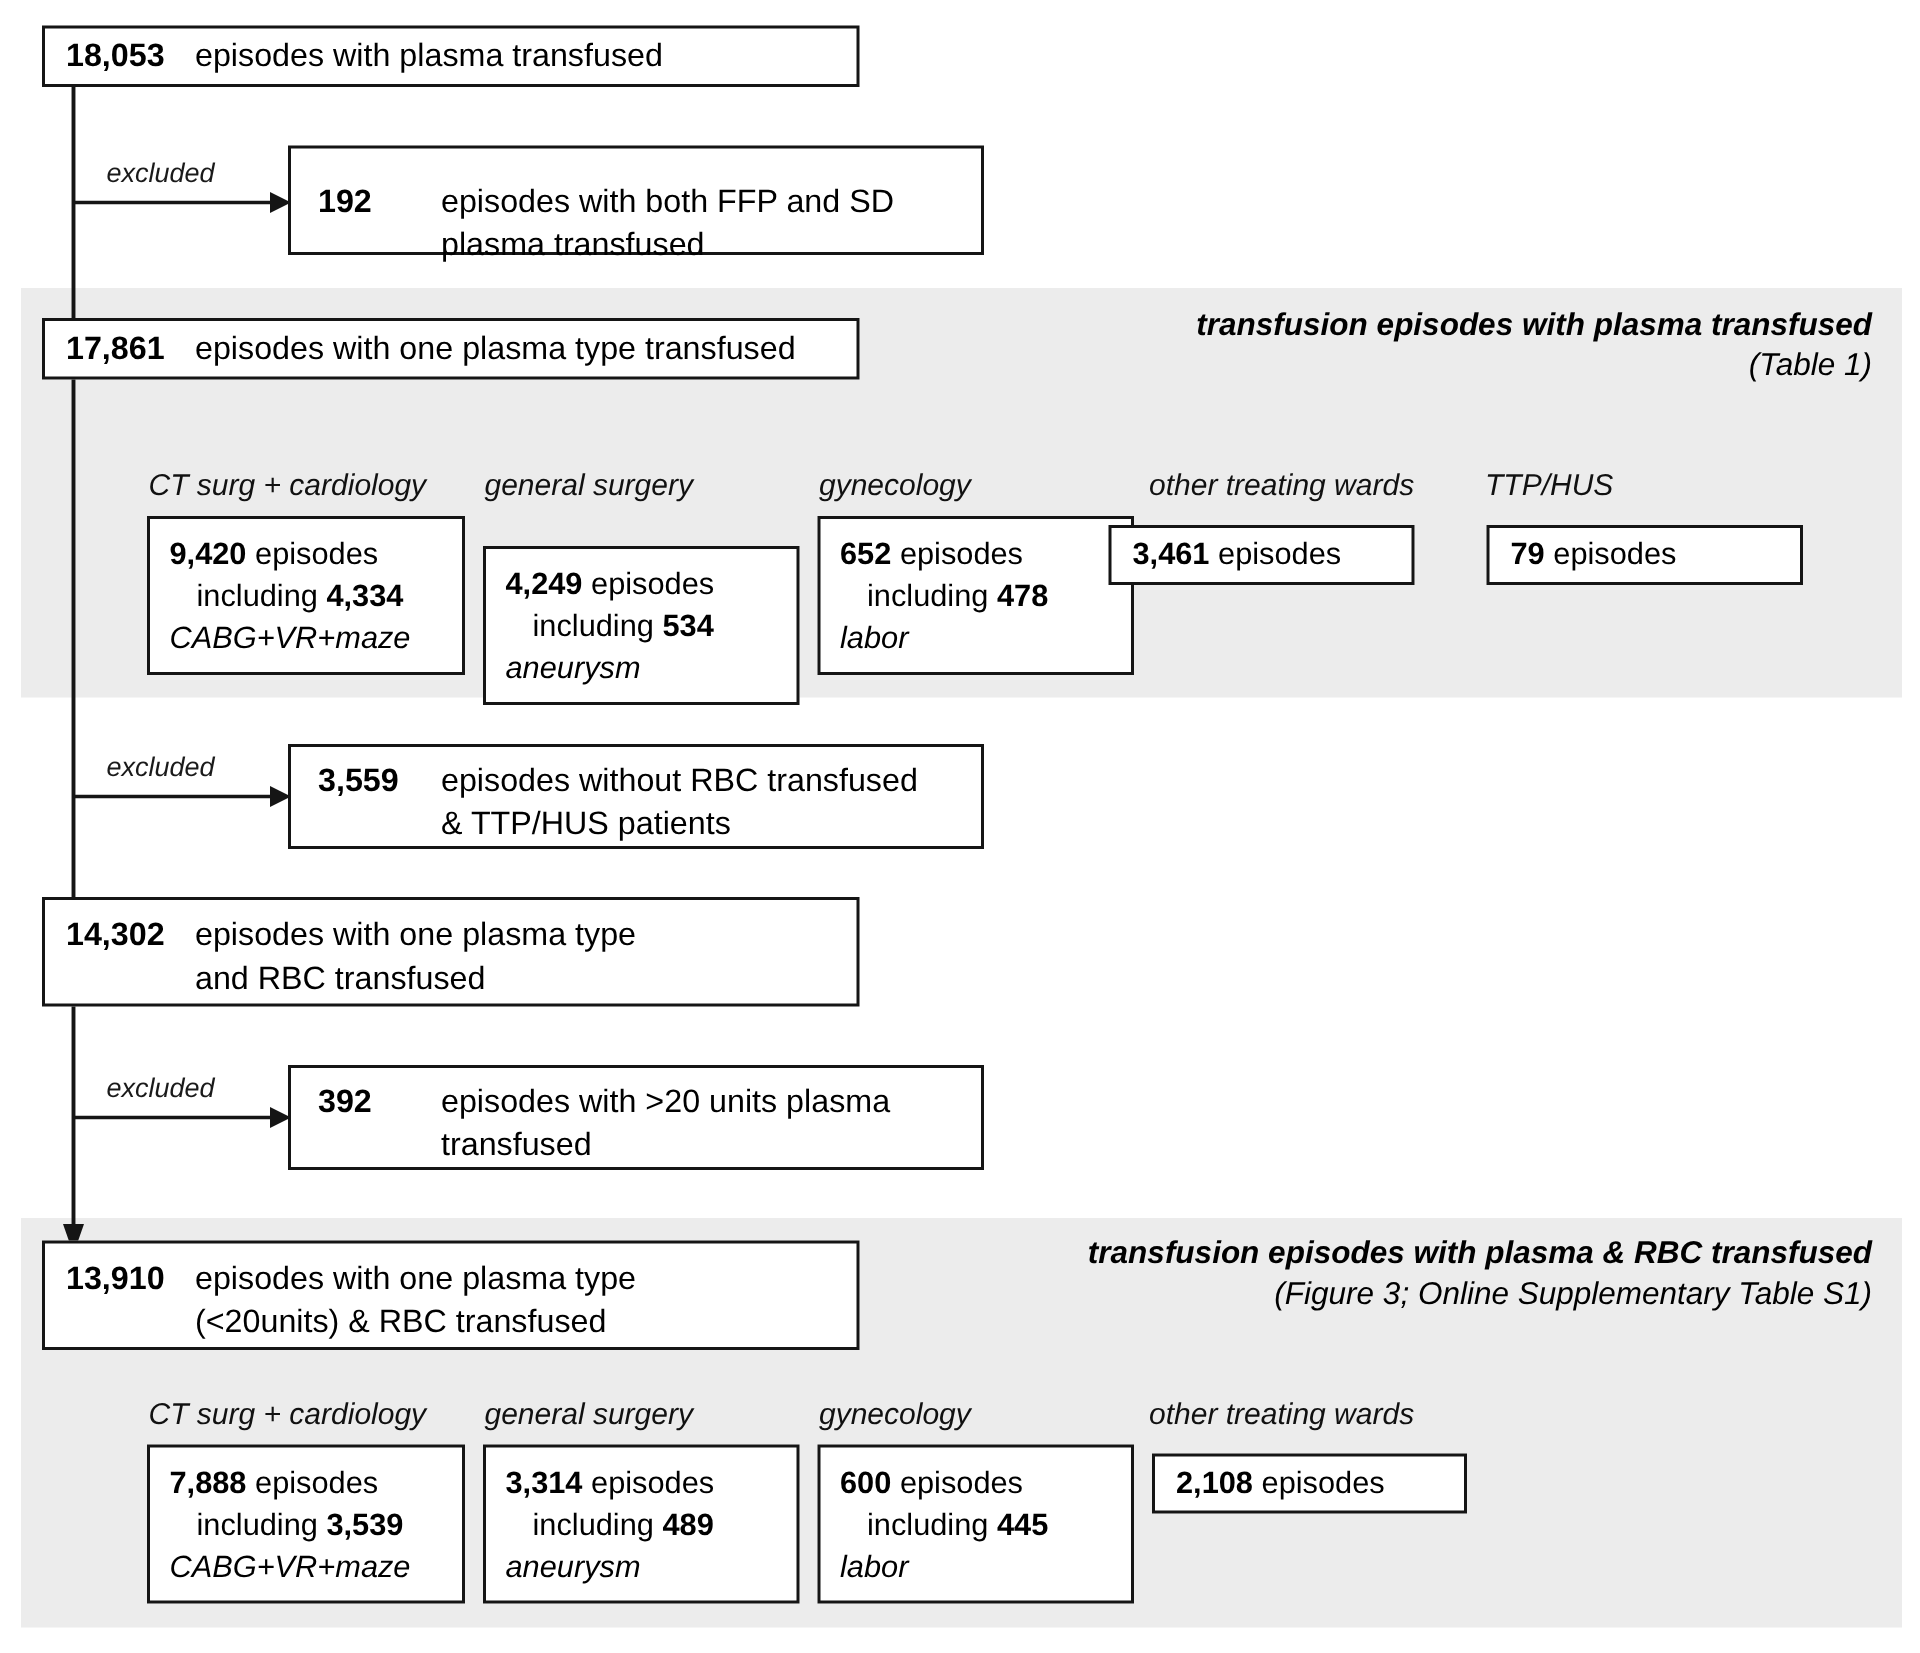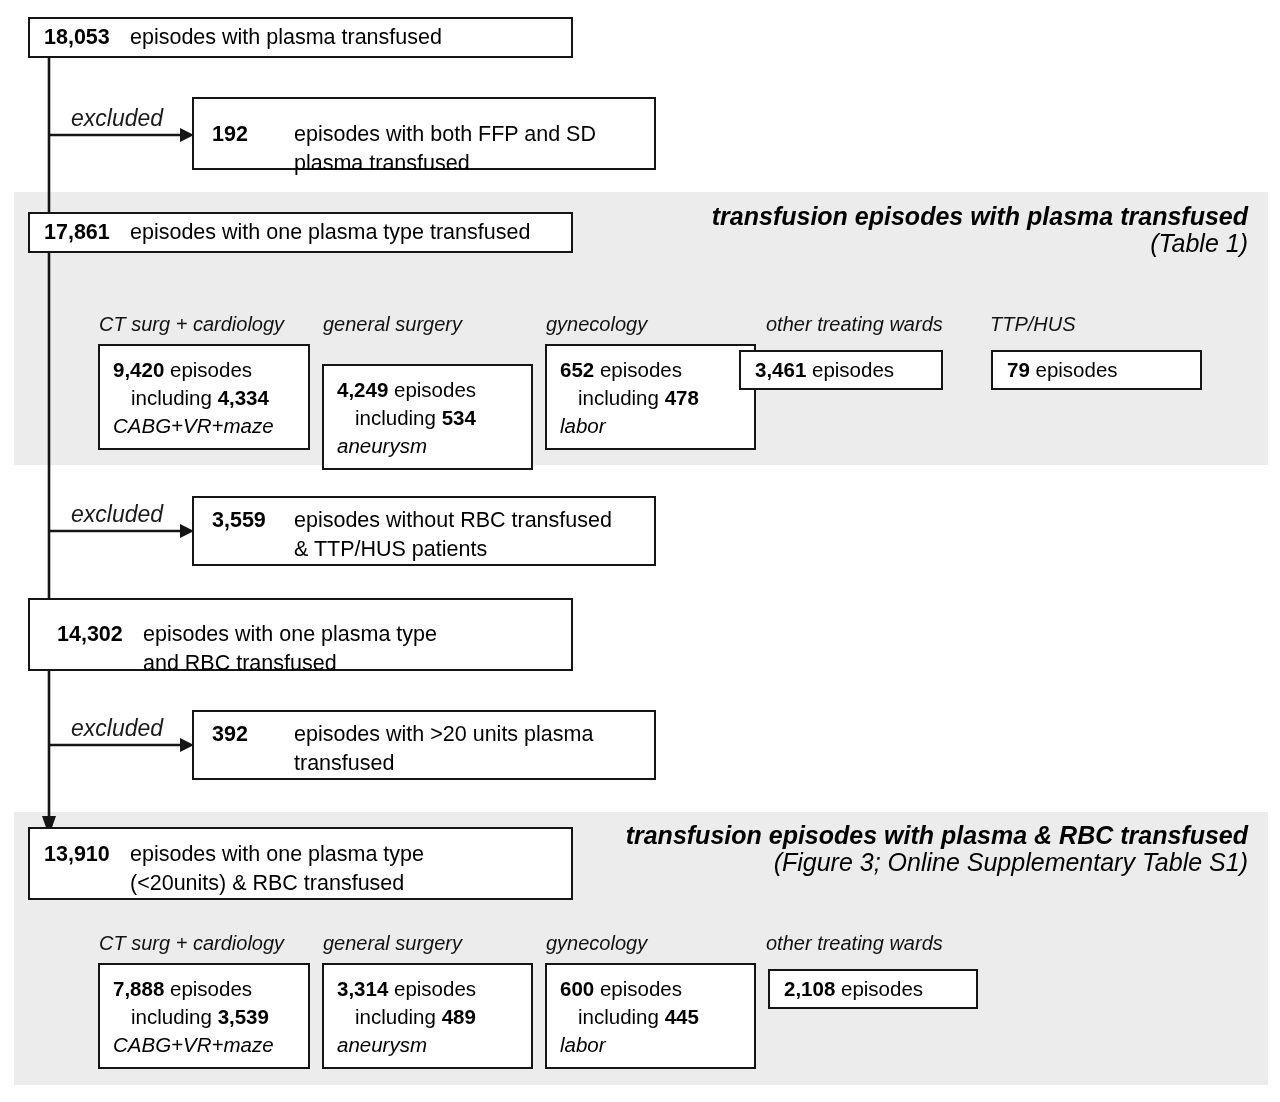--- a/index.html
+++ b/index.html
@@ -91,33 +91,33 @@
   .ward-line2 {
     padding-left: 18px;
   }
   .ward-line3 {
     font-style: italic;
     font-weight: normal;
   }
   .section-cap {
     position: absolute;
     text-align: right;
-    font-size: 25px;
+    font-size: 21px;
     line-height: 27px;
     font-style: italic;
   }
   .section-cap .cap1 {
     font-weight: bold;
   }
   .section-cap .cap2 {
     font-weight: normal;
   }
   .excl-label {
     position: absolute;
-    font-size: 23px;
+    font-size: 18px;
     font-style: italic;
     color: #1a1a1a;
     white-space: nowrap;
   }
   svg.lines {
     position: absolute;
     left: 0;
     top: 0;
     width: 1280px;
     height: 1102px;
@@ -255,21 +255,21 @@
         <span class="exbox-num">3,559</span>
         <span class="exbox-desc">
           <span>episodes without RBC transfused</span><br>
           <span>&amp;  TTP/HUS patients</span>
         </span>
       </div>
     </div>
   </div>
 
   <div class="box" style="left:28px; top:598px; width:545px; height:73px;">
-    <div class="box-inner" style="align-items:flex-start; padding-top:20px;margin-left:13px;">
+    <div class="box-inner" style="align-items:flex-start; padding-top:9px;">
       <div class="mainbox-text">
         <span class="mainbox-num">14,302</span>
         <span class="mainbox-desc">
           <span>episodes with one plasma type</span><br>
           <span>and RBC transfused</span>
         </span>
       </div>
     </div>
   </div>
 
@@ -285,21 +285,21 @@
       </div>
     </div>
   </div>
 
   <div class="section-cap" style="right:32px; top:822px; width:740px;">
     <div class="cap1">transfusion episodes with plasma &amp; RBC transfused</div>
     <div class="cap2">(Figure 3; Online Supplementary Table S1)</div>
   </div>
 
   <div class="box" style="left:28px; top:827px; width:545px; height:73px;">
-    <div class="box-inner" style="align-items:flex-end; padding-top:20px;">
+    <div class="box-inner" style="align-items:flex-start; padding-top:9px;">
       <div class="mainbox-text">
         <span class="mainbox-num">13,910</span>
         <span class="mainbox-desc">
           <span>episodes with one plasma type</span><br>
           <span>(&lt;20units) &amp; RBC transfused</span>
         </span>
       </div>
     </div>
   </div>
 

